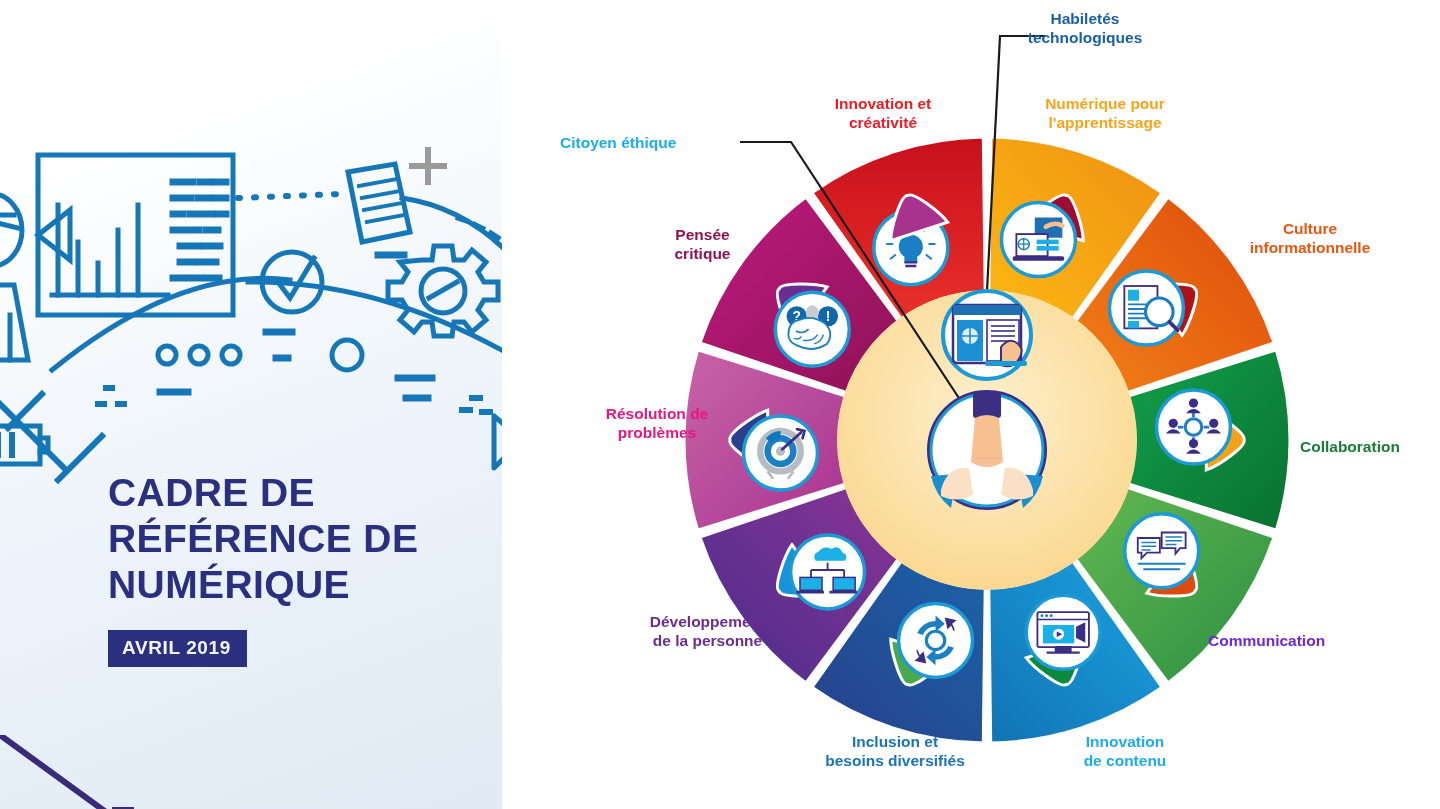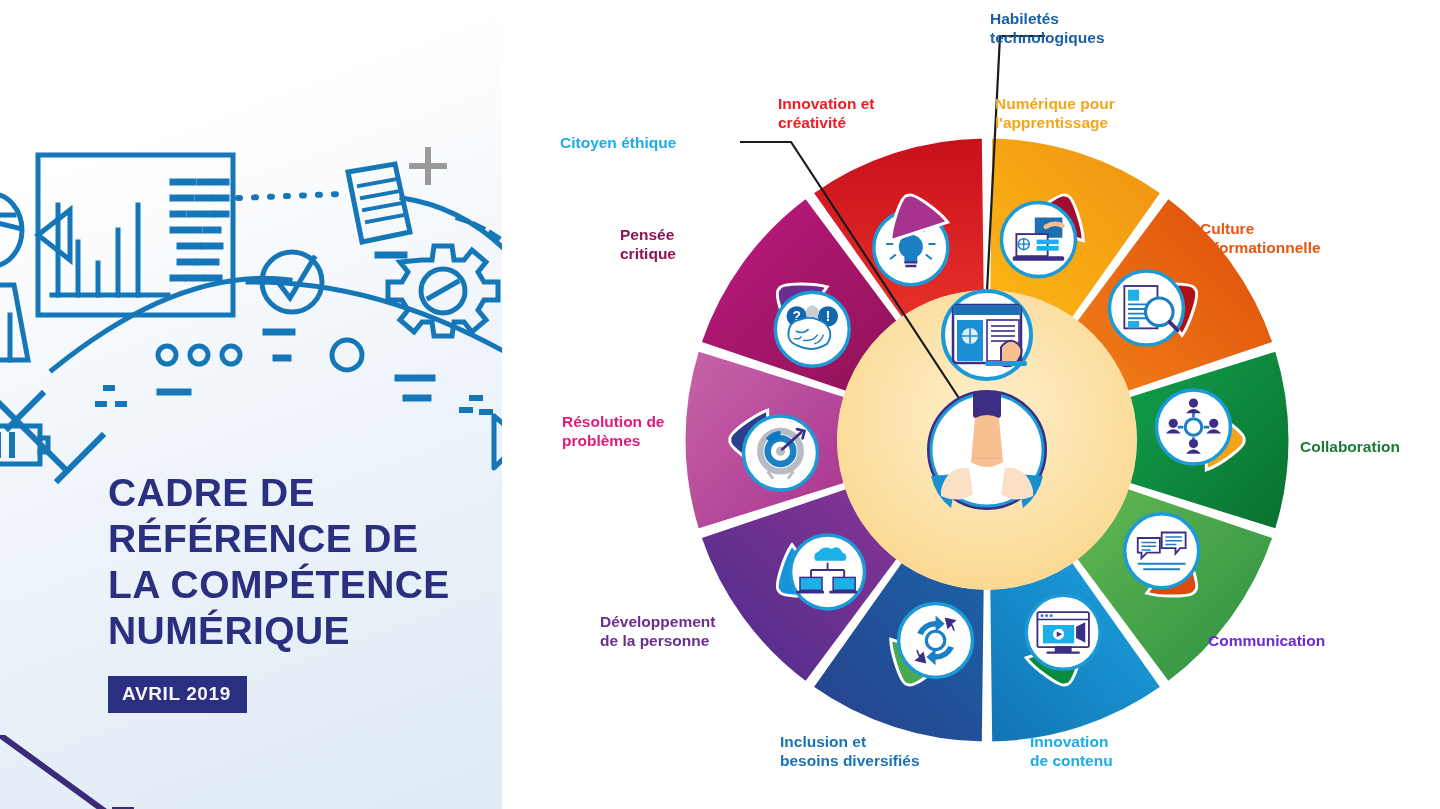--- a/index.html
+++ b/index.html
@@ -35,21 +35,21 @@
 
   
   #wheel-wrap { position:absolute; left:560px; top:0; width:880px; height:809px; }
   #wheel-svg { position:absolute; left:0; top:0; }
 
   
   .lbl {
     position:absolute; font-size:15.5px; line-height:1.22; font-weight:700;
     font-family:"Liberation Sans", sans-serif; white-space:nowrap;
   }
-  .lbl.c { text-align:left; }
+  .lbl.c { text-align:center; }
   .lbl.r { text-align:left; }
   .lbl.l { text-align:left; }
 </style>
 </head>
 <body>
 
 <div id="stage">
 
   <div id="left-panel">
 
@@ -184,21 +184,20 @@
         <g stroke-width="5" stroke-linejoin="round">
           <path d="M524 306 L524 358 L536 346 L546 364 L556 358 L546 340 L562 338 Z"></path>
         </g>
       </g>
     </svg>
 
     <div id="title-block">
       <div id="doc-title">
         <span>CADRE DE</span>
         <span>RÉFÉRENCE DE</span>
-        <span>LA COMPÉTENCE</span>
         <span>NUMÉRIQUE</span>
       </div>
       <div id="date-badge">AVRIL 2019</div>
     </div>
 
     <svg id="corner-line" viewBox="0 0 140 80">
       <path d="M0 0 L110 80" fill="none" stroke="#3a2a7a" stroke-width="6"></path>
       <rect x="112" y="72" width="22" height="14" fill="#3a2a7a"></rect>
     </svg>
   </div>
@@ -463,21 +462,21 @@
     <div class="lbl c" style="left:220px; top:733px; width:230px; color:#1a73b8;">
       <div>Inclusion et</div>
       <div>besoins diversifiés</div>
     </div>
 
     <div class="lbl c" style="left:40px; top:613px; width:215px; color:#6b2d8f;">
       <div>Développement</div>
       <div>de la personne</div>
     </div>
 
-    <div class="lbl c" style="left:2px; top:405px; width:190px; color:#e4197d;margin-top:8px;">
+    <div class="lbl c" style="left:2px; top:405px; width:190px; color:#e4197d;">
       <div>Résolution de</div>
       <div>problèmes</div>
     </div>
 
     <div class="lbl c" style="left:60px; top:226px; width:165px; color:#8e1355;">
       <div>Pensée</div>
       <div>critique</div>
     </div>
 
     <div class="lbl c" style="left:430px; top:10px; width:190px; color:#1a5fa8;">

